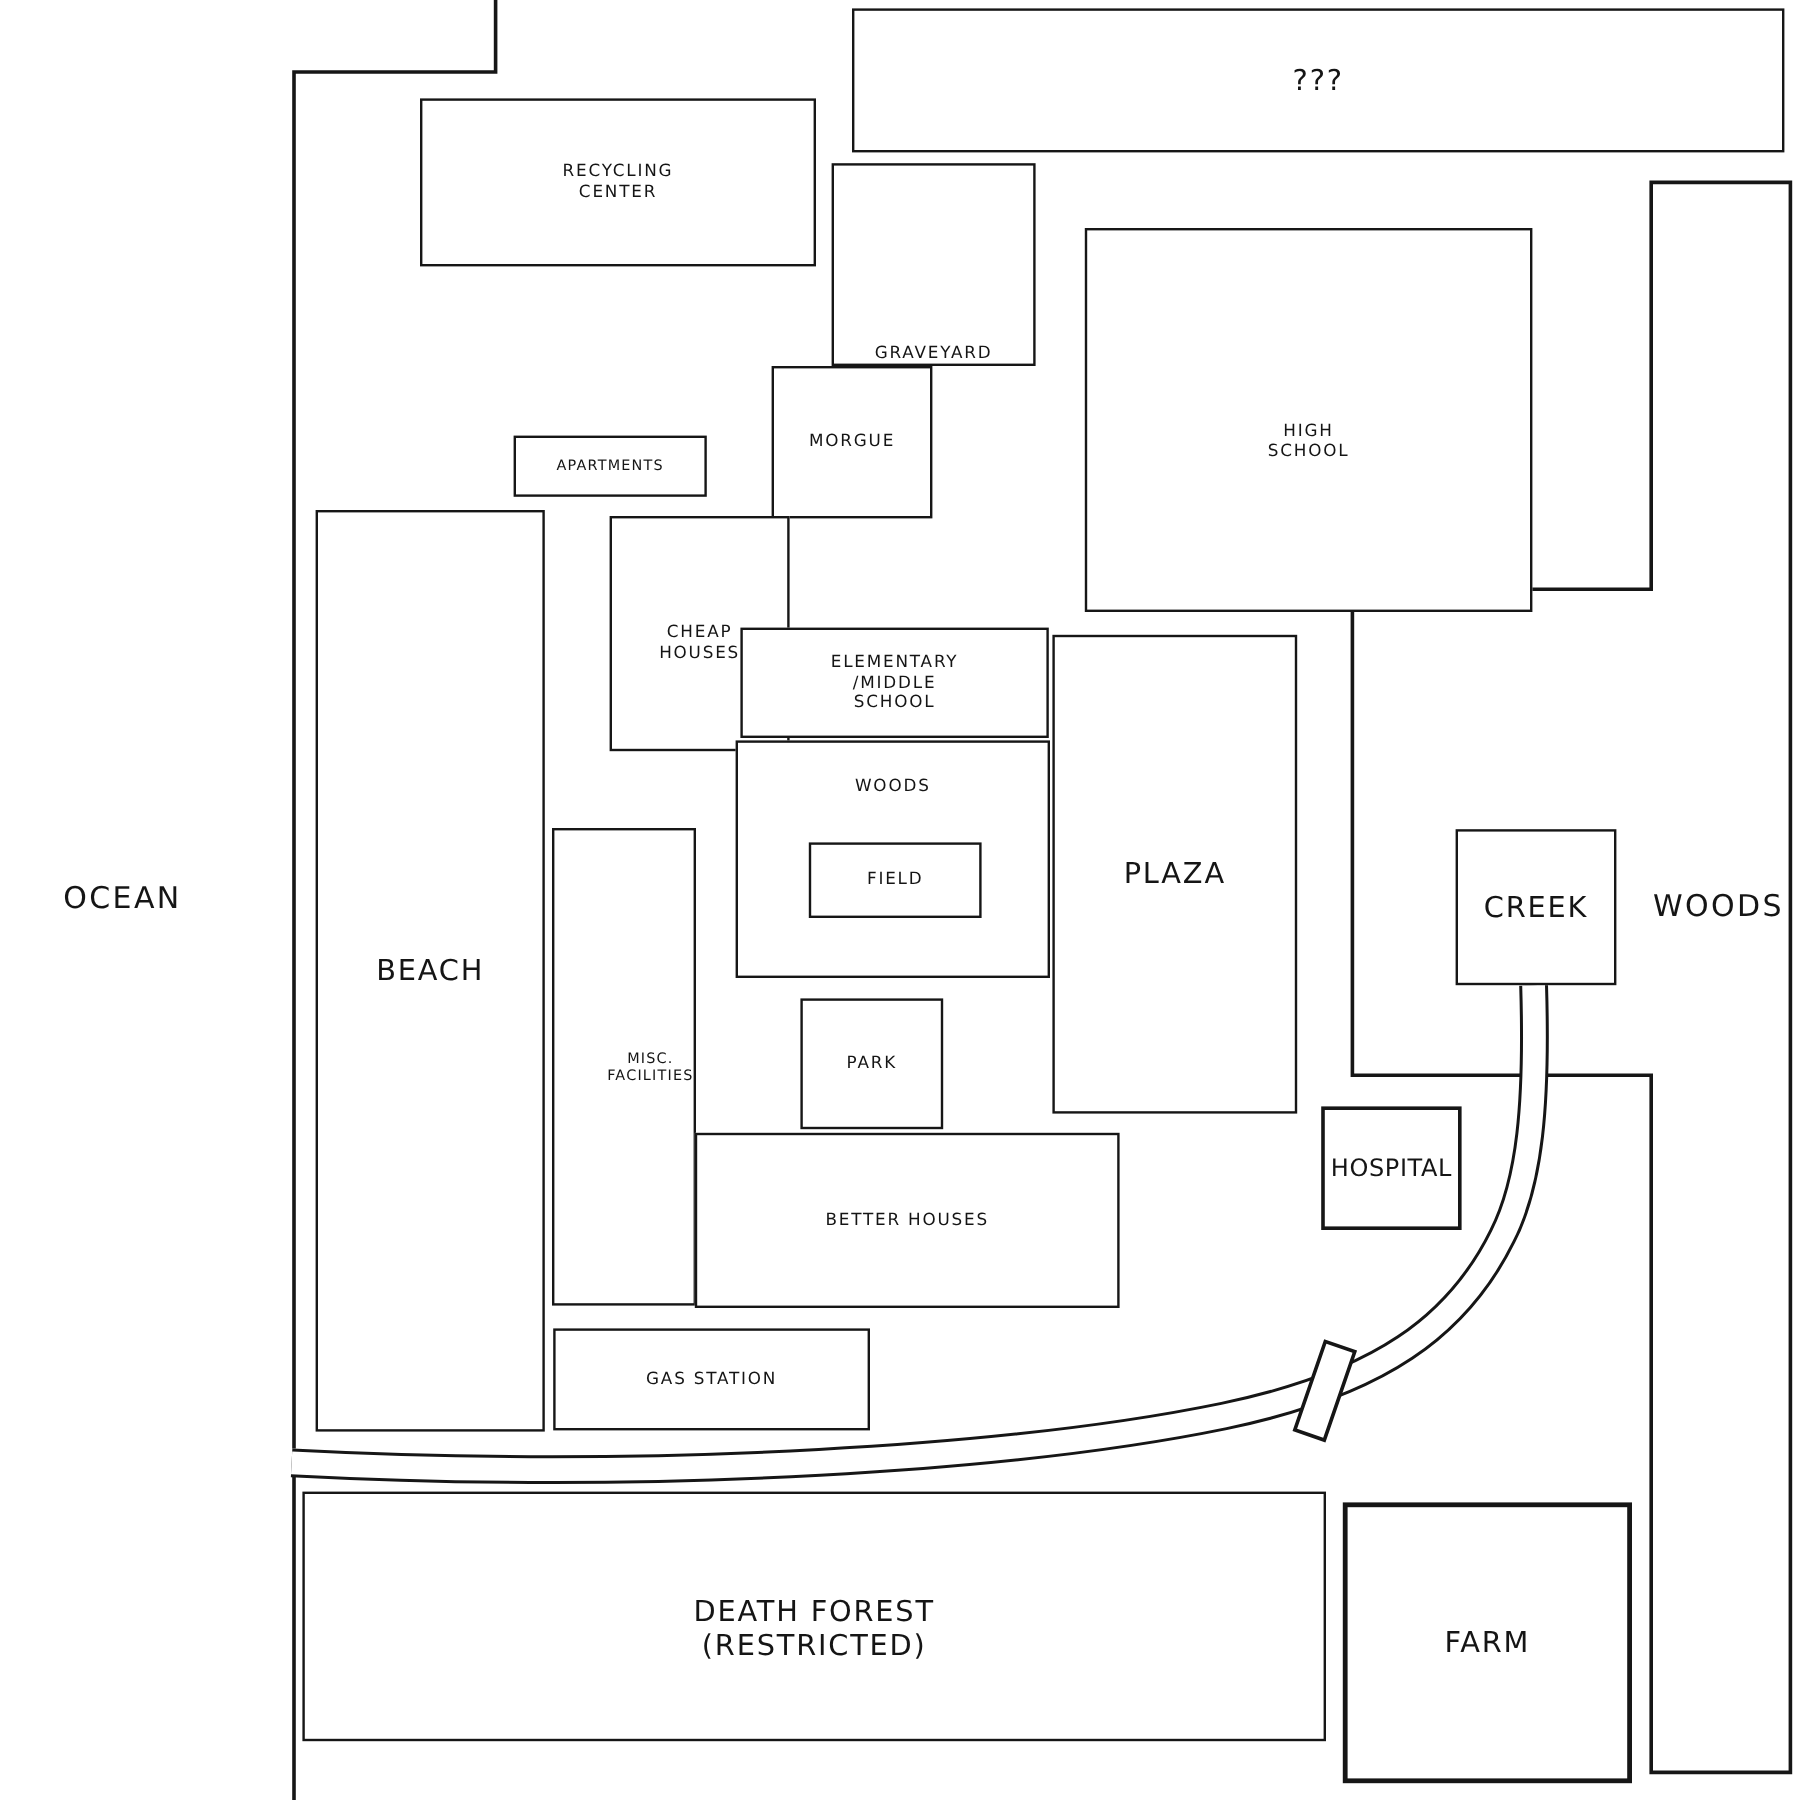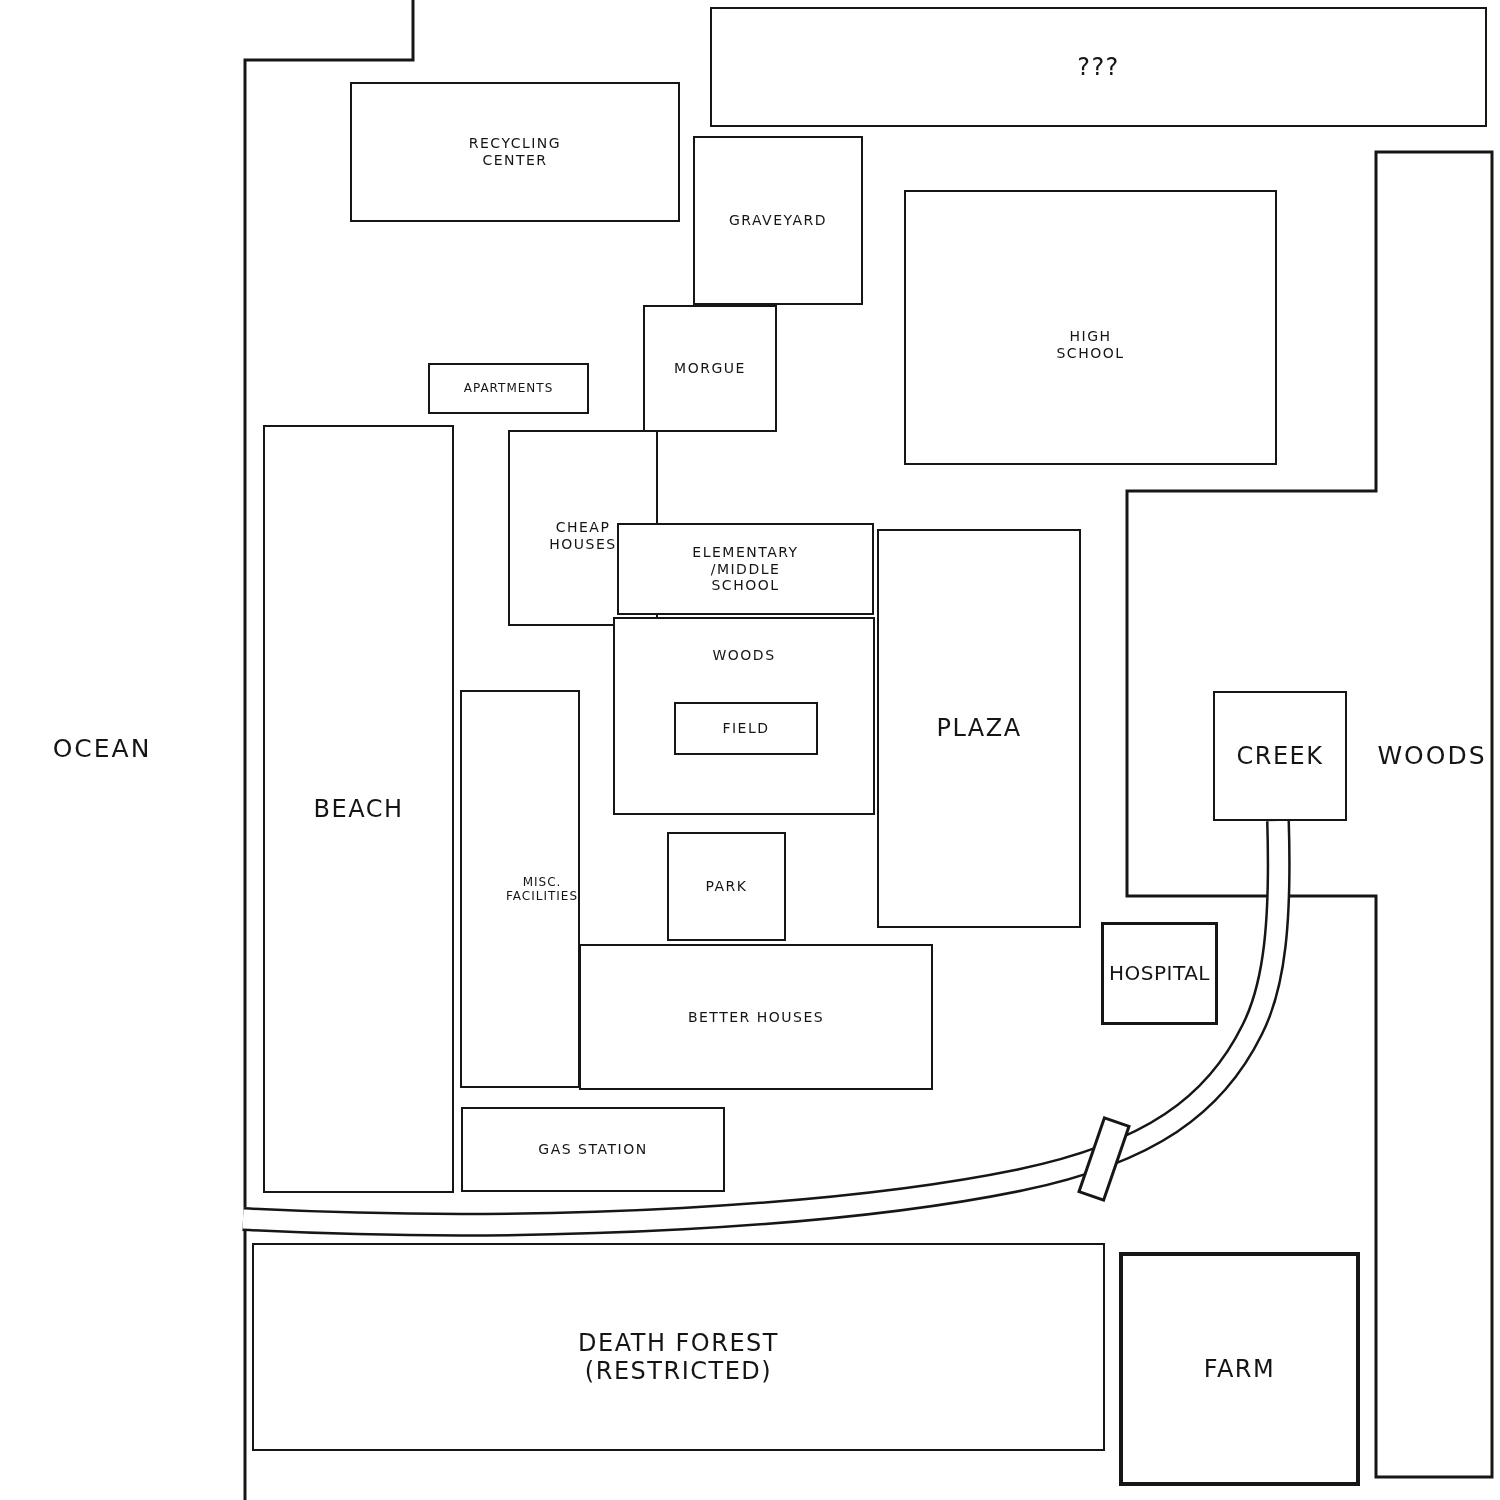--- a/index.html
+++ b/index.html
@@ -9,29 +9,29 @@
   .box{position:absolute;box-sizing:border-box;border:2px solid #161616;background:#fff;
        display:flex;align-items:center;justify-content:center;z-index:1;}
   .lbl{white-space:pre-line;text-align:center;font-size:14px;letter-spacing:1.5px;line-height:1.18;}
   .lbl.big{font-size:24px;}
   .lbl.small{font-size:12px;letter-spacing:1px;}
   .free-label{position:absolute;z-index:1;transform:translate(-50%,-50%);white-space:pre-line;
               text-align:center;font-size:25px;letter-spacing:2px;}
   
   #r-unknown{left:710px;top:7px;width:777px;height:120px;}
   #r-recycling{left:350px;top:82px;width:330px;height:140px;}
-  #r-graveyard{left:693px;top:136px;width:170px;height:169px;}
+  #r-graveyard{left:693px;top:136px;width:170px;height:169px;align-items:flex-end;}
   #r-morgue{left:643px;top:305px;width:134px;height:127px;}
-  #r-high-school{left:904px;top:190px;width:373px;height:275px;padding-top:35px;}
+  #r-high-school{left:904px;top:190px;width:373px;height:320px;padding-top:35px;}
   #r-apartments{left:428px;top:363px;width:161px;height:51px;}
   #r-beach{left:263px;top:425px;width:191px;height:768px;}
   #r-cheap-houses{left:465px;top:430px;width:150px;height:196px;padding-top:16px;margin-left:43px;}
   #r-elementary{left:617px;top:523px;width:257px;height:92px;}
   #r-woods-central{left:613px;top:617px;width:262px;height:198px;align-items:flex-start;padding-top:28px;}
-  #r-field{left:674px;top:702px;width:144px;height:53px;}
+  #r-field{left:674px;top:702px;width:144px;height:63px;}
   #r-plaza{left:877px;top:529px;width:204px;height:399px;}
   #r-creek{left:1213px;top:691px;width:134px;height:130px;}
   #r-misc{left:460px;top:690px;width:120px;height:398px;justify-content:flex-end;}
   #r-park{left:667px;top:832px;width:119px;height:109px;}
   #r-hospital{left:1101px;top:922px;width:117px;height:103px;border-width:3px;}
   #r-better-houses{left:579px;top:944px;width:354px;height:146px;}
   #r-gas-station{left:461px;top:1107px;width:264px;height:85px;}
   #r-death-forest{left:252px;top:1243px;width:853px;height:208px;padding-top:20px;}
   #r-farm{left:1119px;top:1252px;width:241px;height:234px;border-width:4px;}
   #lab-ocean{left:102px;top:748px;}

